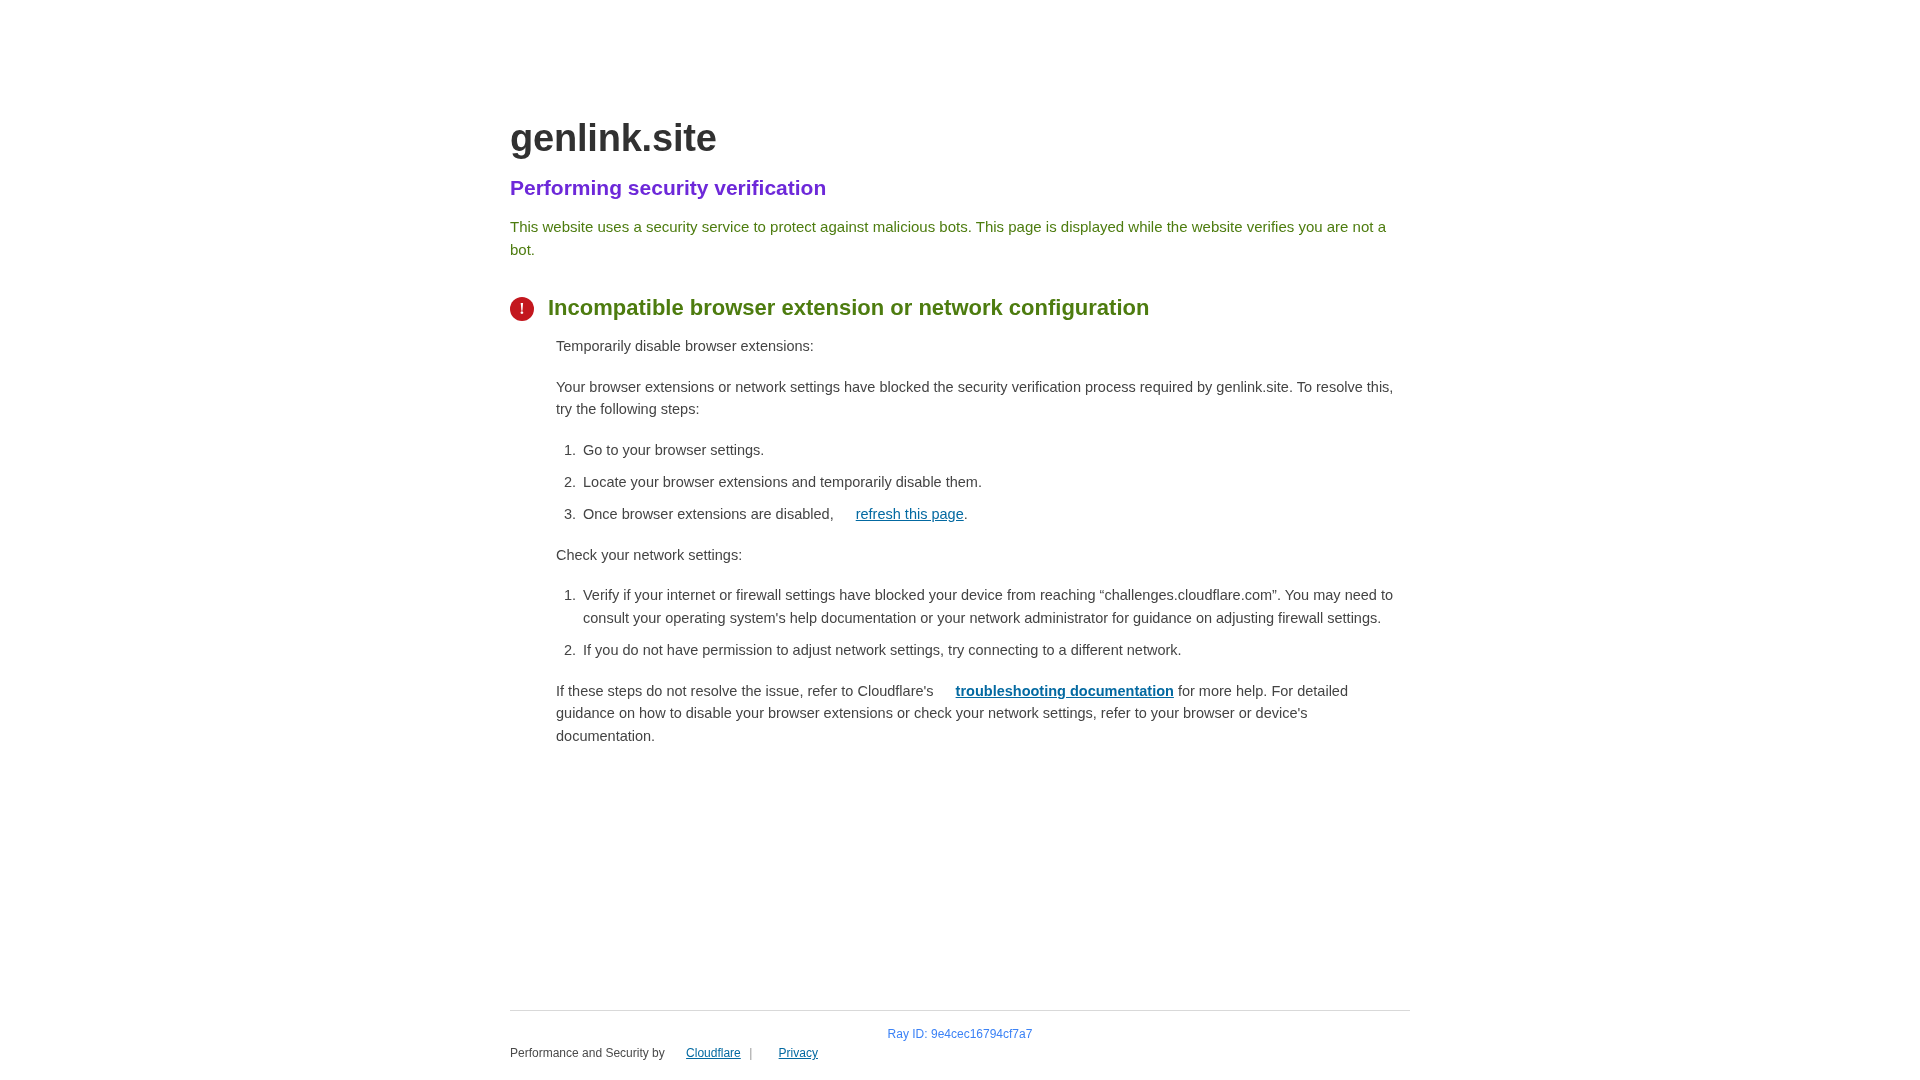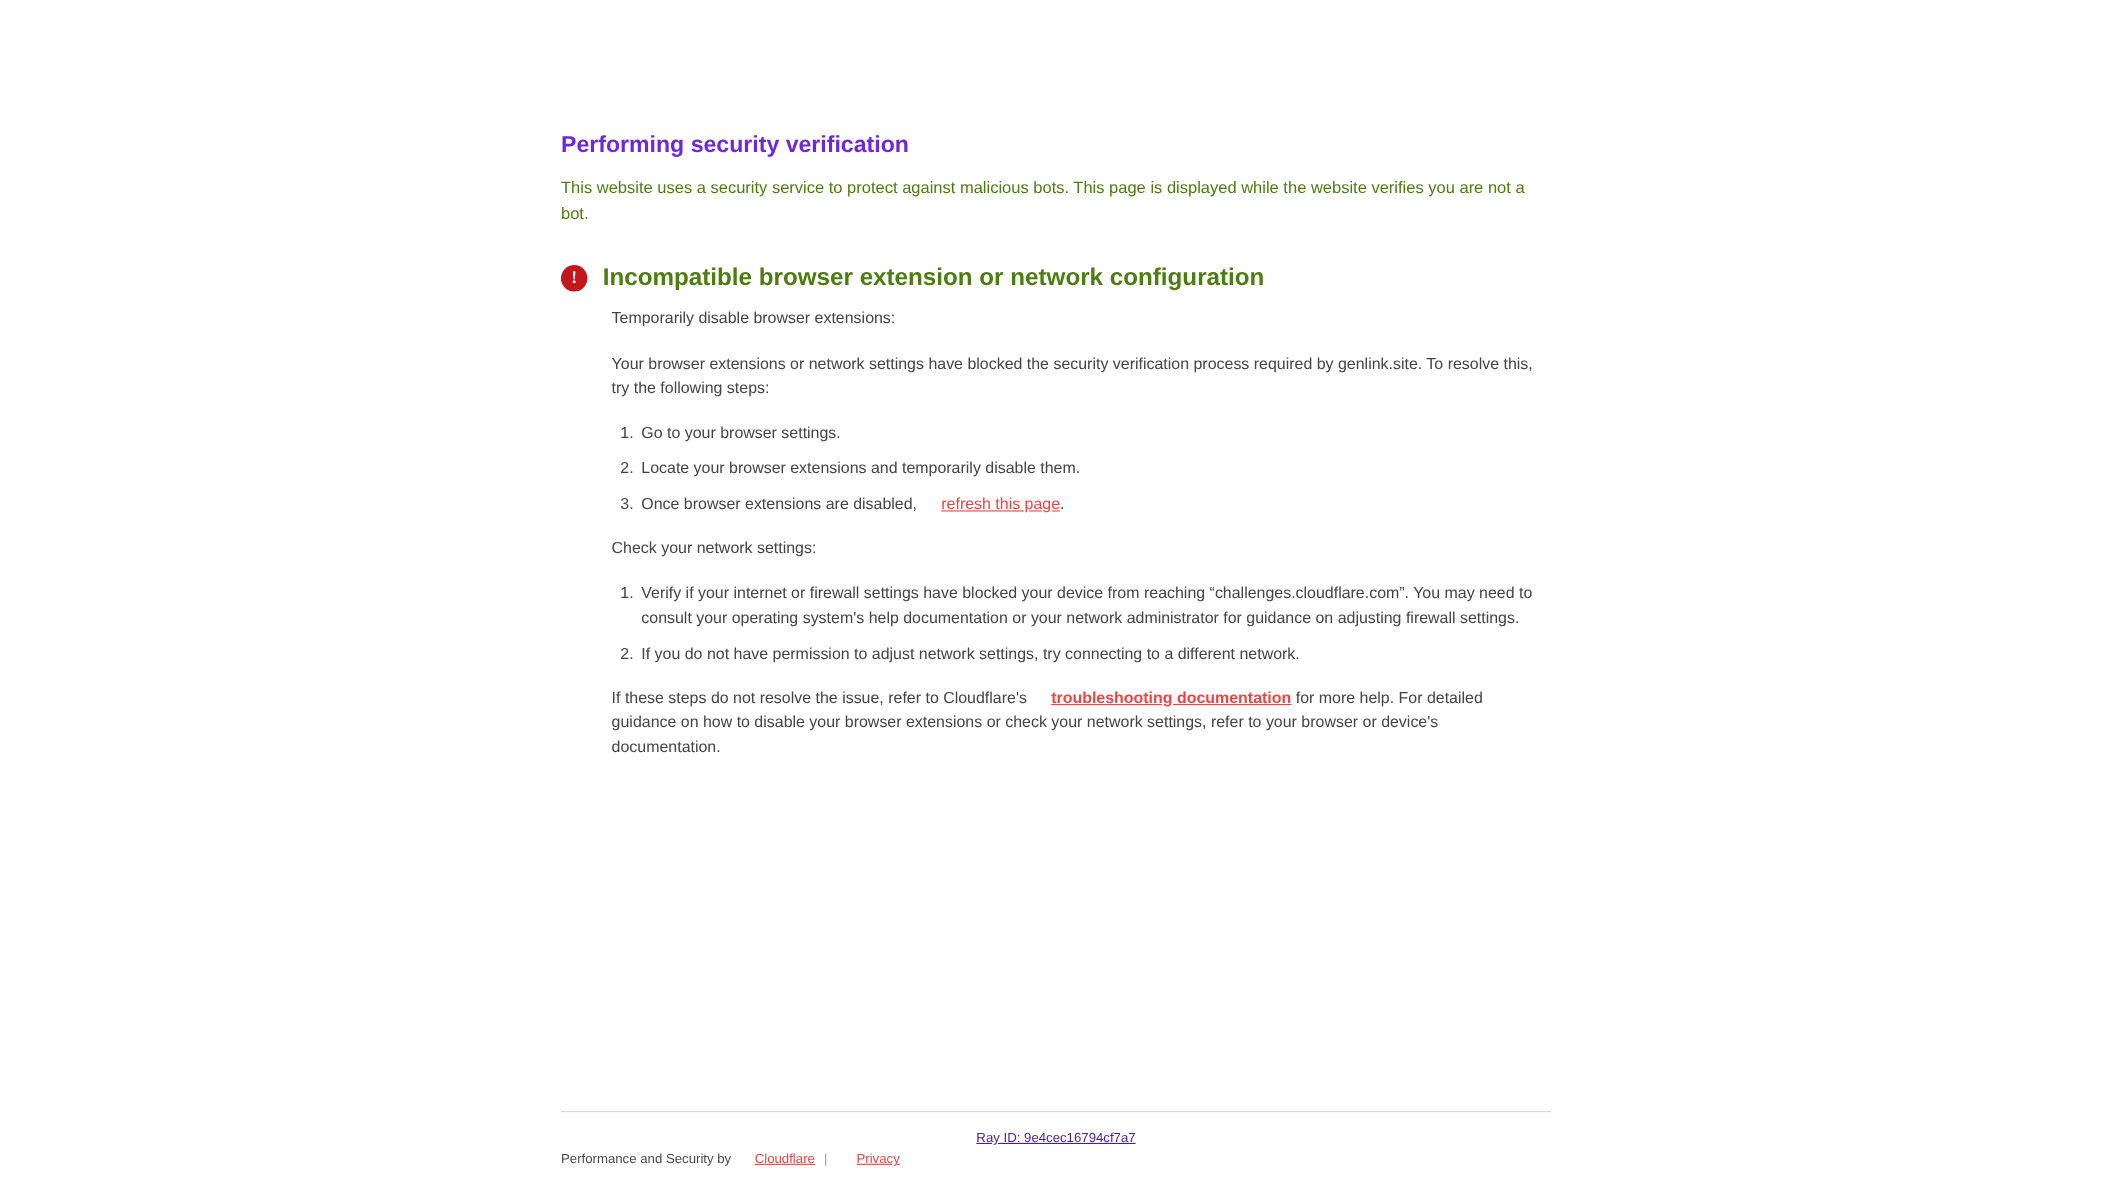--- a/index.html
+++ b/index.html
@@ -91,62 +91,62 @@
   }
   ol.steps li {
     font-size: 14.5px;
     color: #444444;
     line-height: 1.55;
     margin-bottom: 10px;
     padding-left: 3px;
   }
   ol.steps li:last-child { margin-bottom: 0; }
   a.link {
-    color: #ef4444;
+    color: #0369a1;
     padding-left: 18px;
   }
   a.link.bold { font-weight: bold; }
   .footer {
     position: absolute;
     left: 0;
     right: 0;
     top: 1010px;
   }
   .footer-inner {
     width: 900px;
     margin: 0 auto;
   }
   .divider {
     border-top: 1px solid #d9d9d9;
     margin-bottom: 14px;
   }
   .ray {
     text-align: center;
     font-size: 12px;
-    color: #4c1d95;
+    color: #3b82f6;
     line-height: 1.6;
-    text-decoration: underline;
   }
   .credits {
     font-size: 12px;
     color: #4a4a4a;
     line-height: 1.6;
   }
   .credits .sep {
     color: #9b9b9b;
     padding: 0 5px;
   }
 </style>
 </head>
 <body>
 
 <div class="page">
 
   <div class="wrap">
 
+    <h1 class="site-title">genlink.site</h1>
     <h2 class="subtitle">Performing security verification</h2>
     <p class="lede">This website uses a security service to protect against malicious bots. This page is displayed while the website verifies you are not a bot.</p>
 
     <div class="error-block">
 
       <div class="error-head">
         <div class="alert-icon">!</div>
         <h3 class="error-title">Incompatible browser extension or network configuration</h3>
       </div>
 

